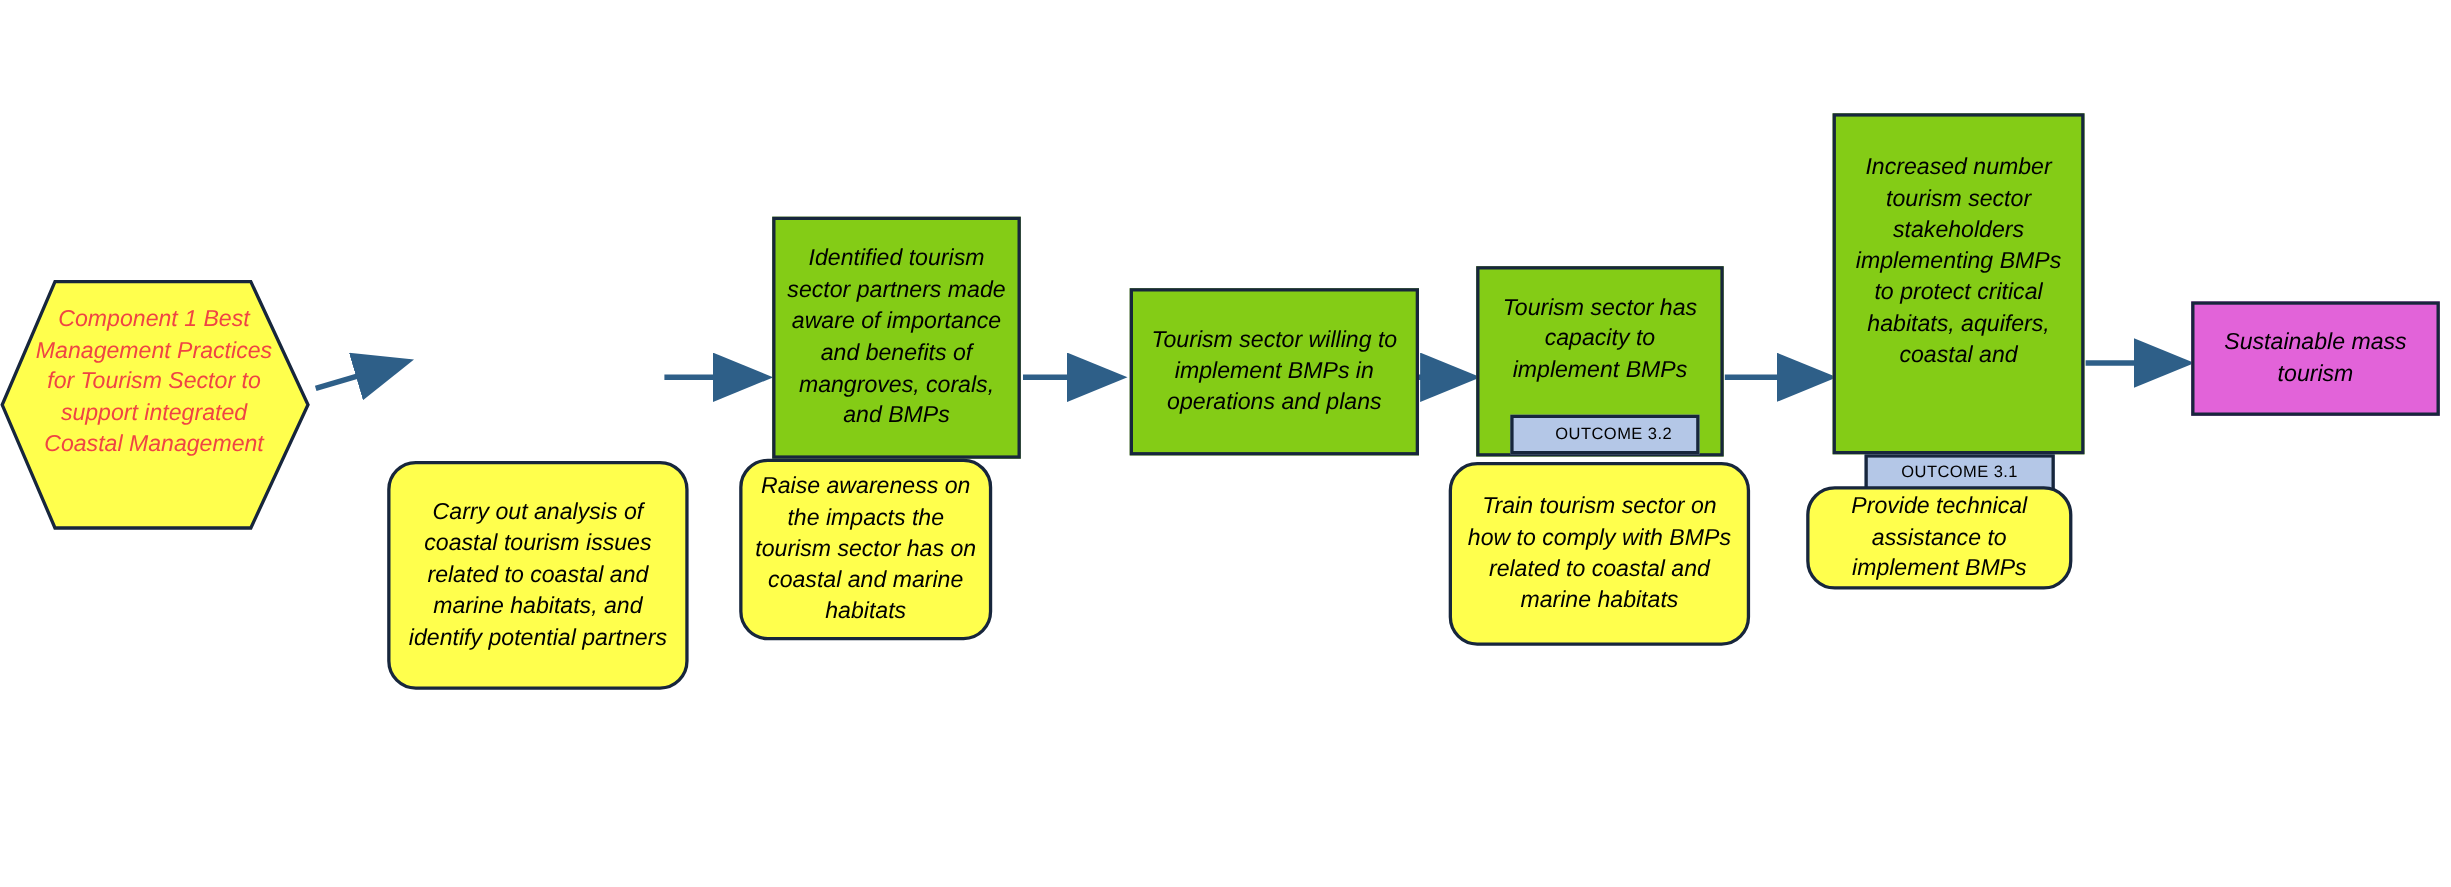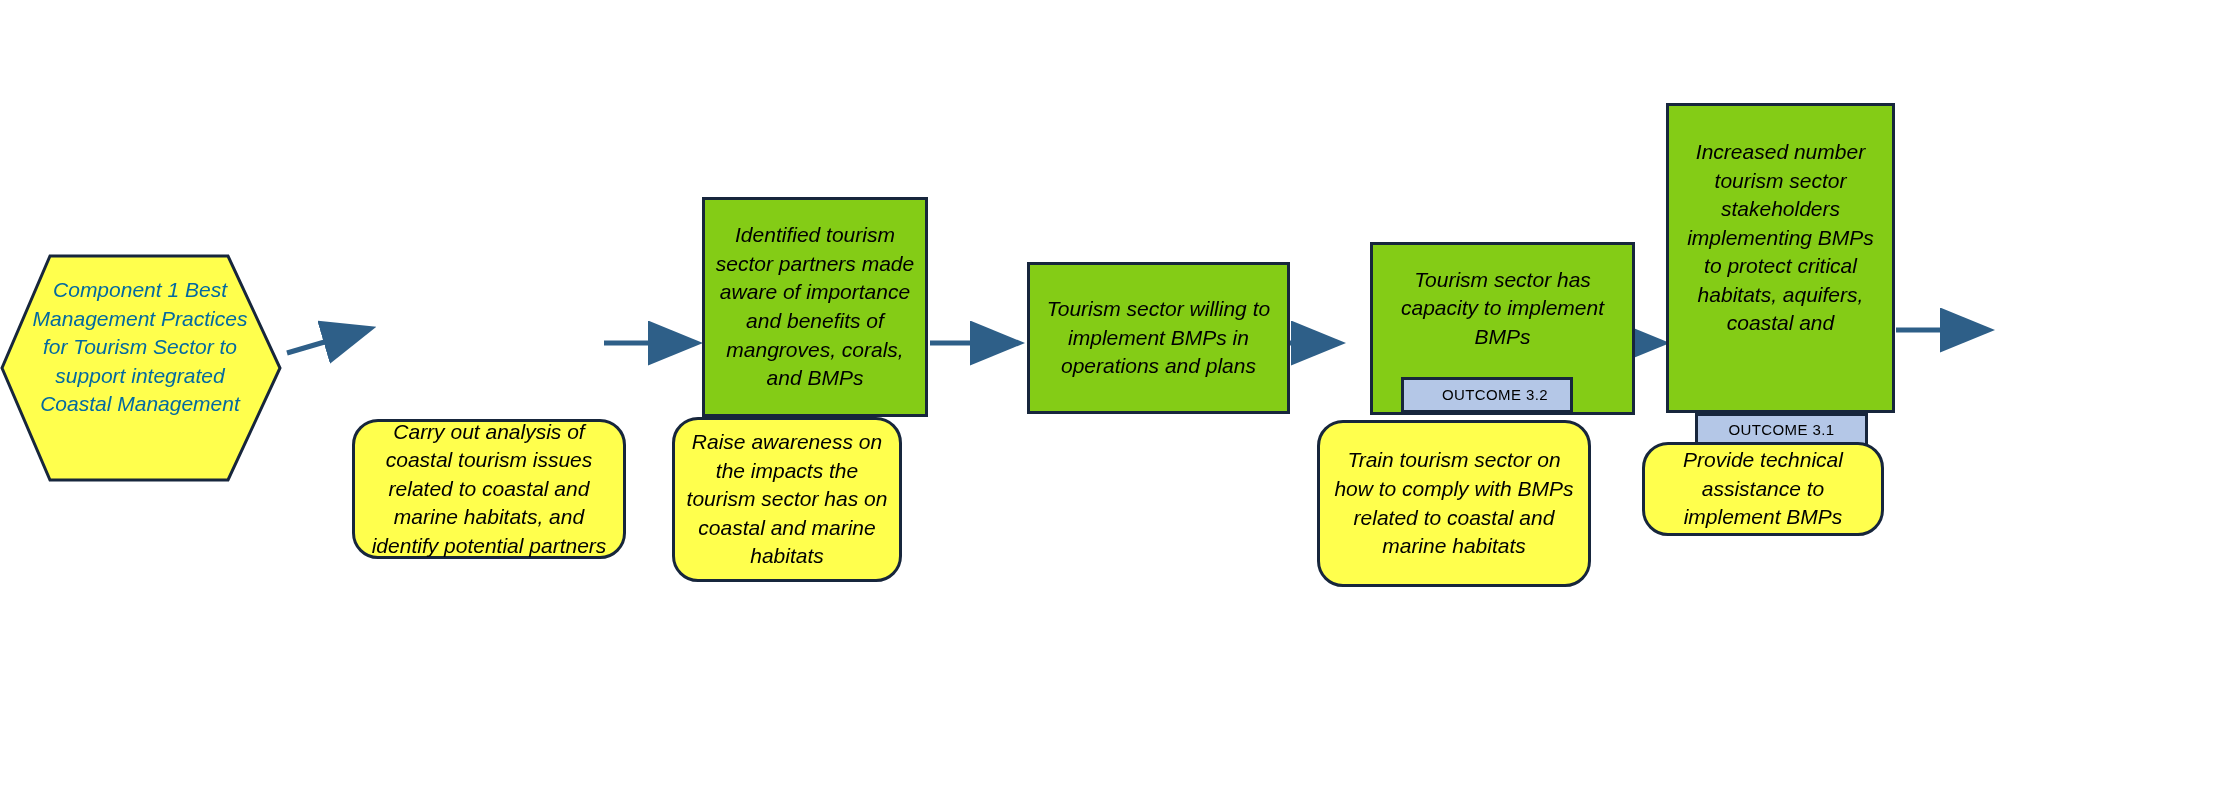--- a/index.html
+++ b/index.html
@@ -48,21 +48,21 @@
   }
   .hex-label {
     position: absolute;
     left: 18px;
     top: 276px;
     width: 244px;
     text-align: center;
     font-style: italic;
     font-size: 21px;
     line-height: 1.36;
-    color: #0369a1;
+    color: #ef4444;
   }
   .icm {
     border-bottom: 6px double #2E64C8;
     padding-bottom: 1px;
   }
 </style>
 </head>
 <body>
 
 <div class="canvas">
@@ -86,32 +86,35 @@
 
 
   <div class="box cyan" style="left:702px; top:197px; width:226px; height:220px;">
     <div class="txt">Identified tourism sector partners made aware of importance and benefits of mangroves, corals, and BMPs</div>
   </div>
 
   <div class="box cyan" style="left:1027px; top:262px; width:263px; height:152px;">
     <div class="txt">Tourism sector willing to implement BMPs in operations and plans</div>
   </div>
 
-  <div class="box cyan has-tag" style="left:1342px; top:242px; width:265px; height:173px;margin-left:28px;">
+  <div class="box cyan has-tag" style="left:1342px; top:242px; width:225px; height:173px;">
     <div class="txt">Tourism sector has capacity to implement BMPs</div>
     <div class="outcome-tag" style="left:28px; top:132px; width:172px; height:36px;padding-left:16px;">OUTCOME 3.2</div>
   </div>
 
   <div class="box cyan has-tag" style="left:1666px; top:103px; width:229px; height:310px;">
     <div class="txt">Increased number tourism sector stakeholders implementing BMPs to protect critical habitats, aquifers, coastal and</div>
     <div class="outcome-tag" style="left:26px; top:271px; width:173px; height:34px;margin-top:36px;">OUTCOME 3.1</div>
   </div>
 
+  <div class="box goal" style="left:1992px; top:274px; width:226px; height:104px;">
+    <div class="txt">Sustainable mass tourism</div>
+  </div>
 
-  <div class="box activity" style="left:352px; top:419px; width:274px; height:140px;">
+  <div class="box activity" style="left:352px; top:419px; width:274px; height:208px;">
     <div class="txt">Carry out analysis of coastal tourism issues related to coastal and marine habitats, and identify potential partners</div>
   </div>
 
 
   <div class="box activity" style="left:672px; top:417px; width:230px; height:165px;">
     <div class="txt">Raise awareness on the impacts the tourism sector has on coastal and marine habitats</div>
   </div>
 
   <div class="box activity" style="left:1317px; top:420px; width:274px; height:167px;">
     <div class="txt">Train tourism sector on how to comply with BMPs related to coastal and marine habitats</div>

